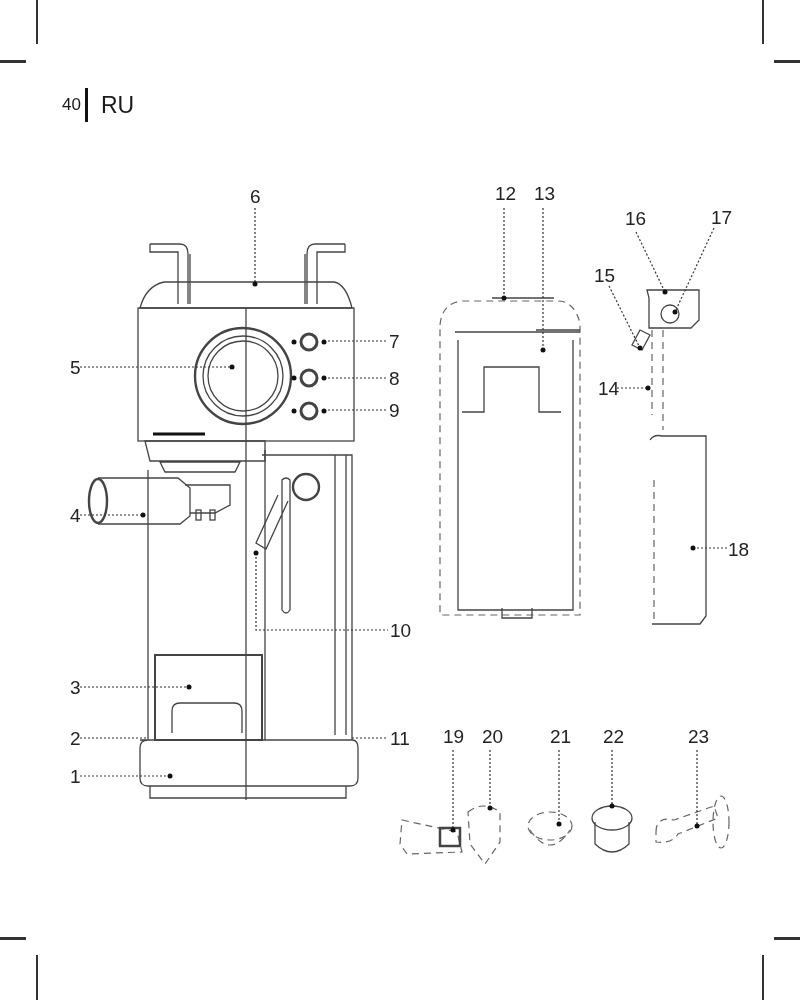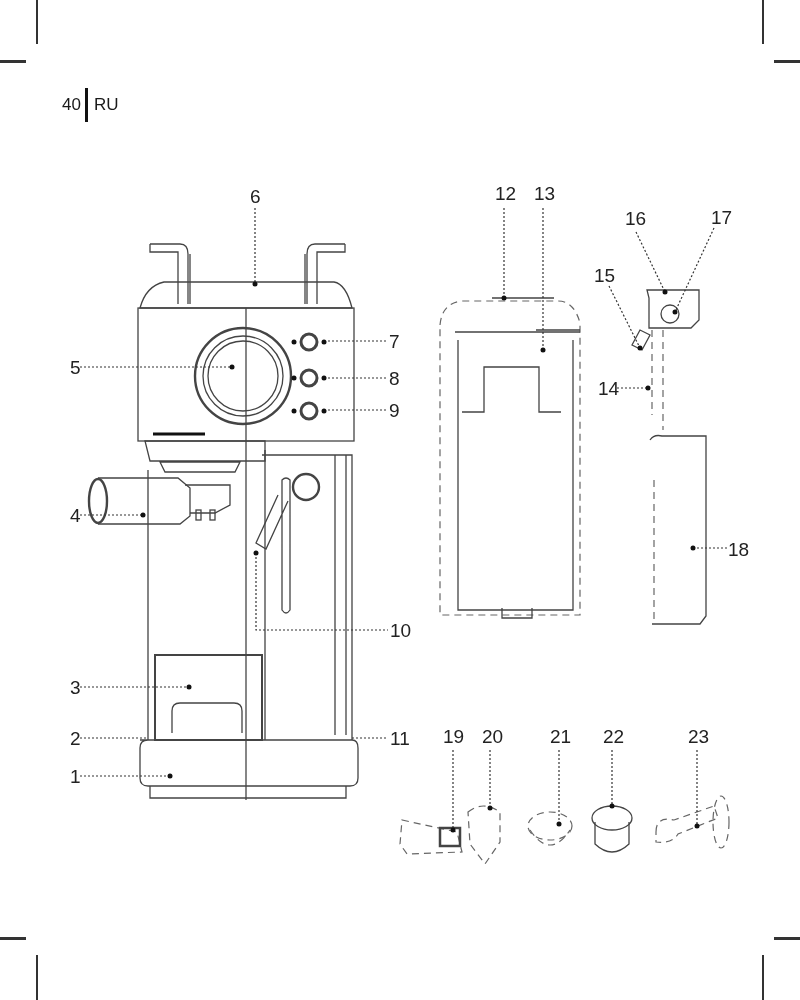--- a/index.html
+++ b/index.html
@@ -2,21 +2,21 @@
 <html><head>
 <meta charset="utf-8">
 <style>
   html, body { margin:0; padding:0; background:#ffffff; }
   body { width:800px; height:1000px; position:relative; overflow:hidden;
          font-family:"Liberation Sans", sans-serif; color:#1a1a1a; }
   .crop { position:absolute; background:#333; }
   .header { position:absolute; left:62px; top:88px; height:34px; display:flex; align-items:center; }
   .page-num { font-size:17px; font-family:"Liberation Sans", sans-serif; }
   .hdr-bar { width:3px; height:34px; background:#111; margin:0 6px 0 4px; }
-  .lang { font-size:17px; }
+  .lang { font-size:23px;margin-left:7px; }
   svg.diagram { position:absolute; left:0; top:0; }
   .lbl { font-family:"Liberation Sans", sans-serif; font-size:19px; fill:#222; }
   .ln { fill:none; stroke:#444; stroke-width:1.3; }
   .lnd { fill:none; stroke:#666; stroke-width:1.2; stroke-dasharray:7 5; }
   .lead { fill:none; stroke:#333; stroke-width:1.2; stroke-dasharray:2 2; }
   .dot { fill:#111; }
 </style>
 </head>
 <body>
 

